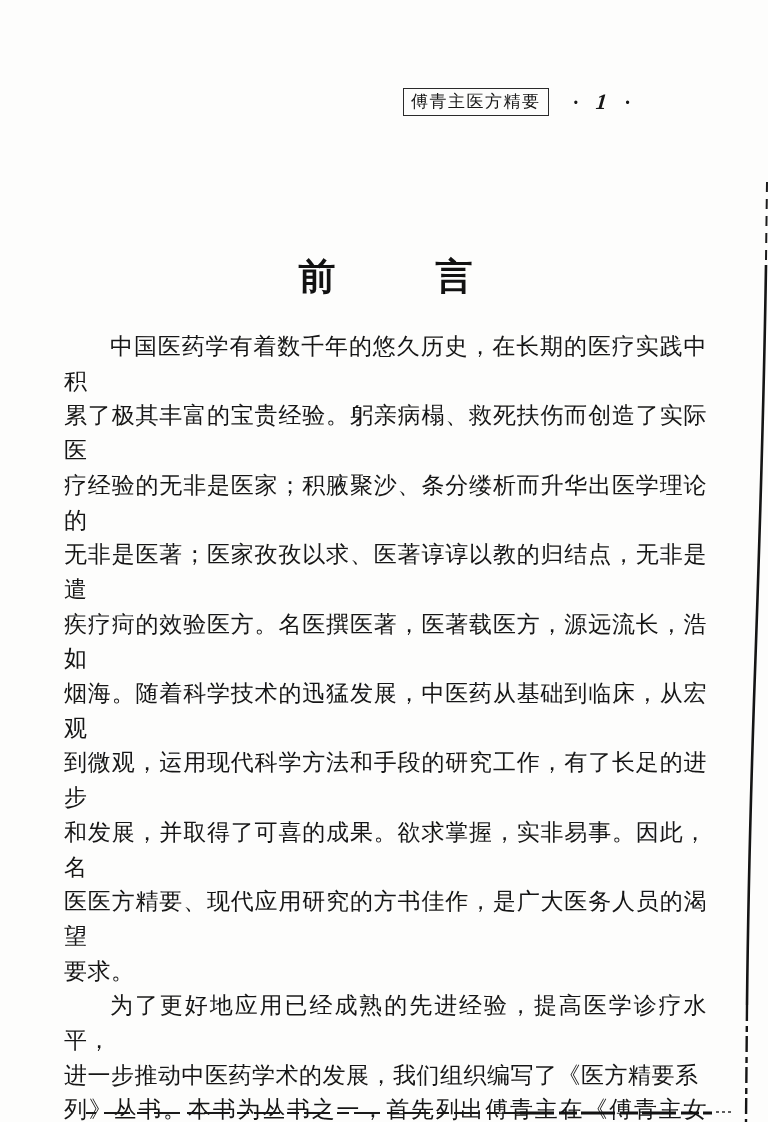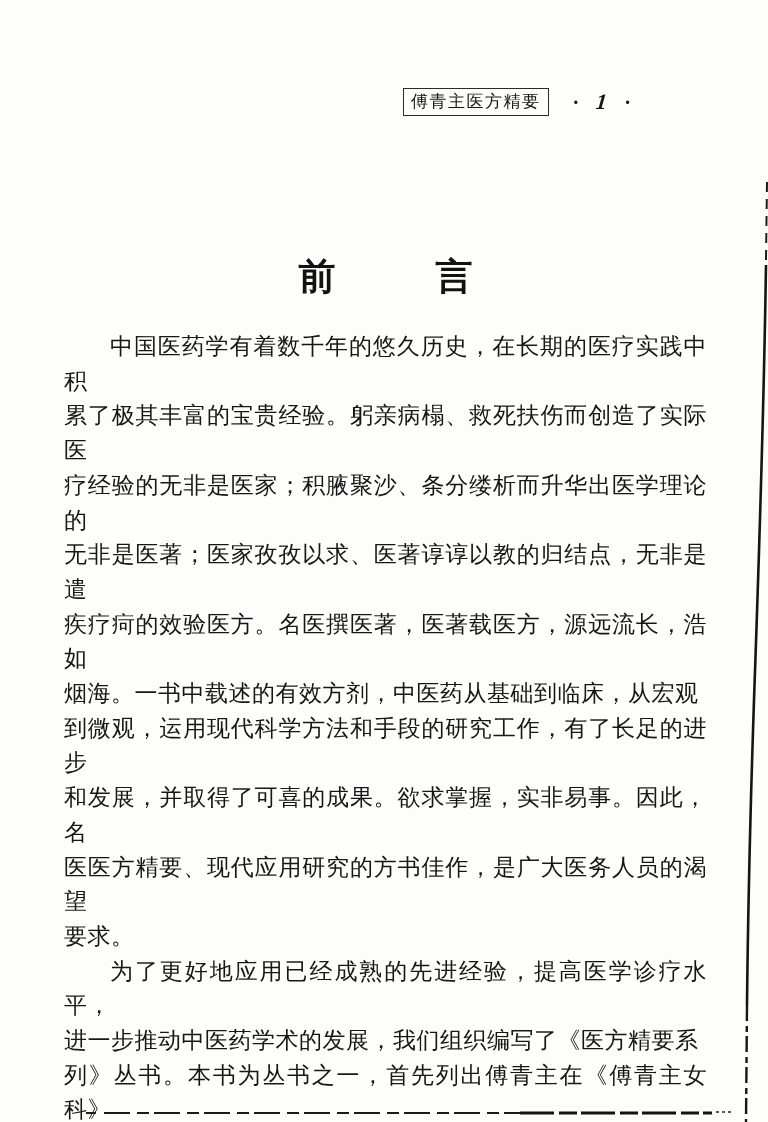--- a/index.html
+++ b/index.html
@@ -105,21 +105,21 @@
     <span>前</span>
     <span>言</span>
   </h1>
 
   <div class="preface-body">
     <p class="para">中国医药学有着数千年的悠久历史，在长期的医疗实践中积
 累了极其丰富的宝贵经验。躬亲病榻、救死扶伤而创造了实际医
 疗经验的无非是医家；积腋聚沙、条分缕析而升华出医学理论的
 无非是医著；医家孜孜以求、医著谆谆以教的归结点，无非是遣
 疾疗疴的效验医方。名医撰医著，医著载医方，源远流长，浩如
-烟海。一书中载述的有效方剂，中医药从基础到临床，从宏观
+烟海。随着科学技术的迅猛发展，中医药从基础到临床，从宏观
 到微观，运用现代科学方法和手段的研究工作，有了长足的进步
 和发展，并取得了可喜的成果。欲求掌握，实非易事。因此，名
 医医方精要、现代应用研究的方书佳作，是广大医务人员的渴望
 要求。</p>
     <p class="para">为了更好地应用已经成熟的先进经验，提高医学诊疗水平，
 进一步推动中医药学术的发展，我们组织编写了《医方精要系
 列》丛书。本书为丛书之一，首先列出傅青主在《傅青主女科》
 一书中载述的有效方剂，将建国以后众多医家应用傅青主医方治
 病的经验，进行了全面系统的搜集整理，基本囊括了近 50 年来
 的临床治疗经验和科学研究成果。本书的特点是：</p>

